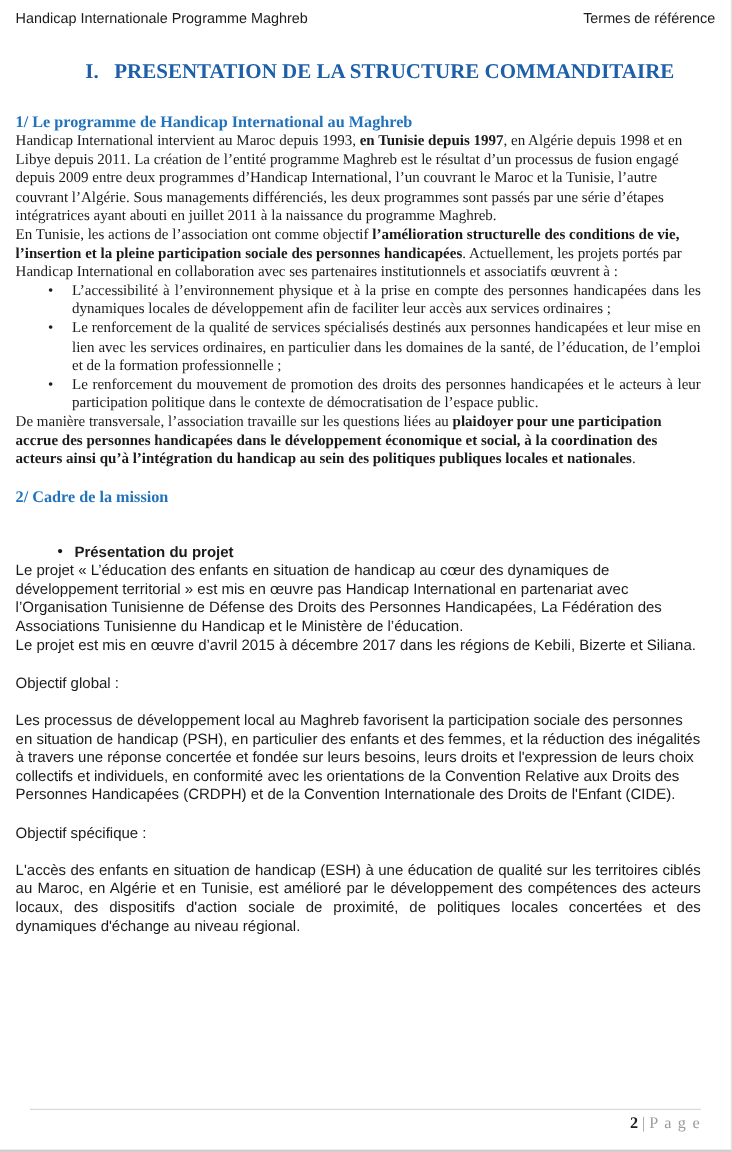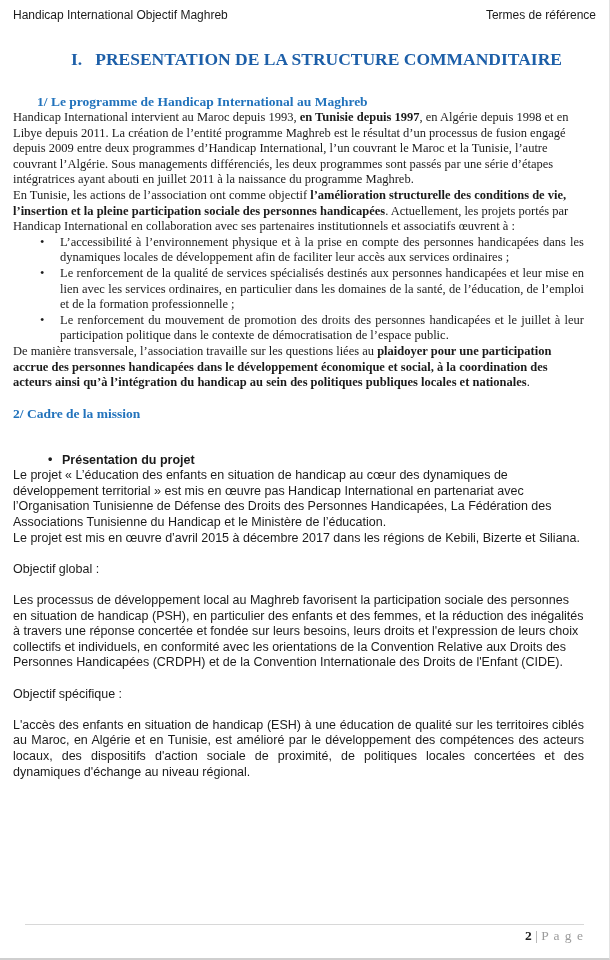--- a/index.html
+++ b/index.html
@@ -33,21 +33,21 @@
     font-family:"Liberation Serif", serif;
     padding-left:24px;
   }
   .doc-title .numeral { margin-right:13px; }
   .content { padding:0 25px 0 13px; }
   h2.blue-heading {
     color:var(--heading-blue);
     font-size:13.5px; font-weight:bold;
     font-family:"Liberation Serif", serif;
   }
-  .h2-s1 { margin-top:24px;margin-left:24px; }
+  .h2-s1 { margin-top:24px; }
   .h2-s2 { margin-top:15px; }
   p.serif {
     font-size:12.5px; line-height:15.6px;
     font-family:"Liberation Serif", serif;
   }
   p.sans, .sans {
     font-size:12.5px; line-height:15.6px;
     font-family:"Liberation Sans", sans-serif;
   }
   .b { font-weight:bold; }
@@ -77,38 +77,38 @@
     font-size:13.5px;
   }
   .footer .page-num { font-weight:bold; color:#222222; }
   .footer .page-sep, .footer .page-word { color:var(--footer-gray); }
   .footer .page-word { letter-spacing:1px;font-family:Liberation Serif, serif; }
 </style>
 </head>
 <body>
 
 <div class="header">
-  <span class="header-left">Handicap International Objectif Maghreb</span>
+  <span class="header-left">Handicap Internationale Programme Maghreb</span>
   <span class="header-right">Termes de référence</span>
 </div>
 
 <h1 class="doc-title"><span class="numeral">I.</span><span>PRESENTATION DE LA STRUCTURE COMMANDITAIRE</span></h1>
 
 <div class="content">
 
   <h2 class="blue-heading h2-s1">1/ Le programme de Handicap International au Maghreb</h2>
 
   <p class="serif"><span>Handicap International intervient au Maroc depuis 1993, </span><span class="b">en Tunisie depuis 1997</span><span>, en Algérie depuis 1998 et en Libye depuis 2011. La création de l’entité programme Maghreb est le résultat d’un processus de fusion engagé depuis 2009 entre deux programmes d’Handicap International, l’un couvrant le Maroc et la Tunisie, l’autre couvrant l’Algérie. Sous managements différenciés, les deux programmes sont passés par une série d’étapes intégratrices ayant abouti en juillet 2011 à la naissance du programme Maghreb.</span></p>
 
   <p class="serif"><span>En Tunisie, les actions de l’association ont comme objectif </span><span class="b">l’amélioration structurelle des conditions de vie, l’insertion et la pleine participation sociale des personnes handicapées</span><span>. Actuellement, les projets portés par Handicap International en collaboration avec ses partenaires institutionnels et associatifs œuvrent à :</span></p>
 
   <ul class="serif-bullets">
     <li>L’accessibilité à l’environnement physique et à la prise en compte des personnes handicapées dans les dynamiques locales de développement afin de faciliter leur accès aux services ordinaires ;</li>
     <li>Le renforcement de la qualité de services spécialisés destinés aux personnes handicapées et leur mise en lien avec les services ordinaires, en particulier dans les domaines de la santé, de l’éducation, de l’emploi et de la formation professionnelle ;</li>
-    <li>Le renforcement du mouvement de promotion des droits des personnes handicapées et le juillet à leur participation politique dans le contexte de démocratisation de l’espace public.</li>
+    <li>Le renforcement du mouvement de promotion des droits des personnes handicapées et le acteurs à leur participation politique dans le contexte de démocratisation de l’espace public.</li>
   </ul>
 
   <p class="serif"><span>De manière transversale, l’association travaille sur les questions liées au </span><span class="b">plaidoyer pour une participation accrue des personnes handicapées dans le développement économique et social, à la coordination des acteurs ainsi qu’à l’intégration du handicap au sein des politiques publiques locales et nationales</span><span>.</span></p>
 
   <h2 class="blue-heading h2-s2">2/ Cadre de la mission</h2>
 
   <p class="sans sans-bullet mt-big">Présentation du projet</p>
   <p class="sans">Le projet « L’éducation des enfants en situation de handicap au cœur des dynamiques de développement territorial » est mis en œuvre pas Handicap International en partenariat avec l’Organisation Tunisienne de Défense des Droits des Personnes Handicapées, La Fédération des Associations Tunisienne du Handicap et le Ministère de l’éducation.</p>
   <p class="sans">Le projet est mis en œuvre d’avril 2015 à décembre 2017 dans les régions de Kebili, Bizerte et Siliana.</p>
 

